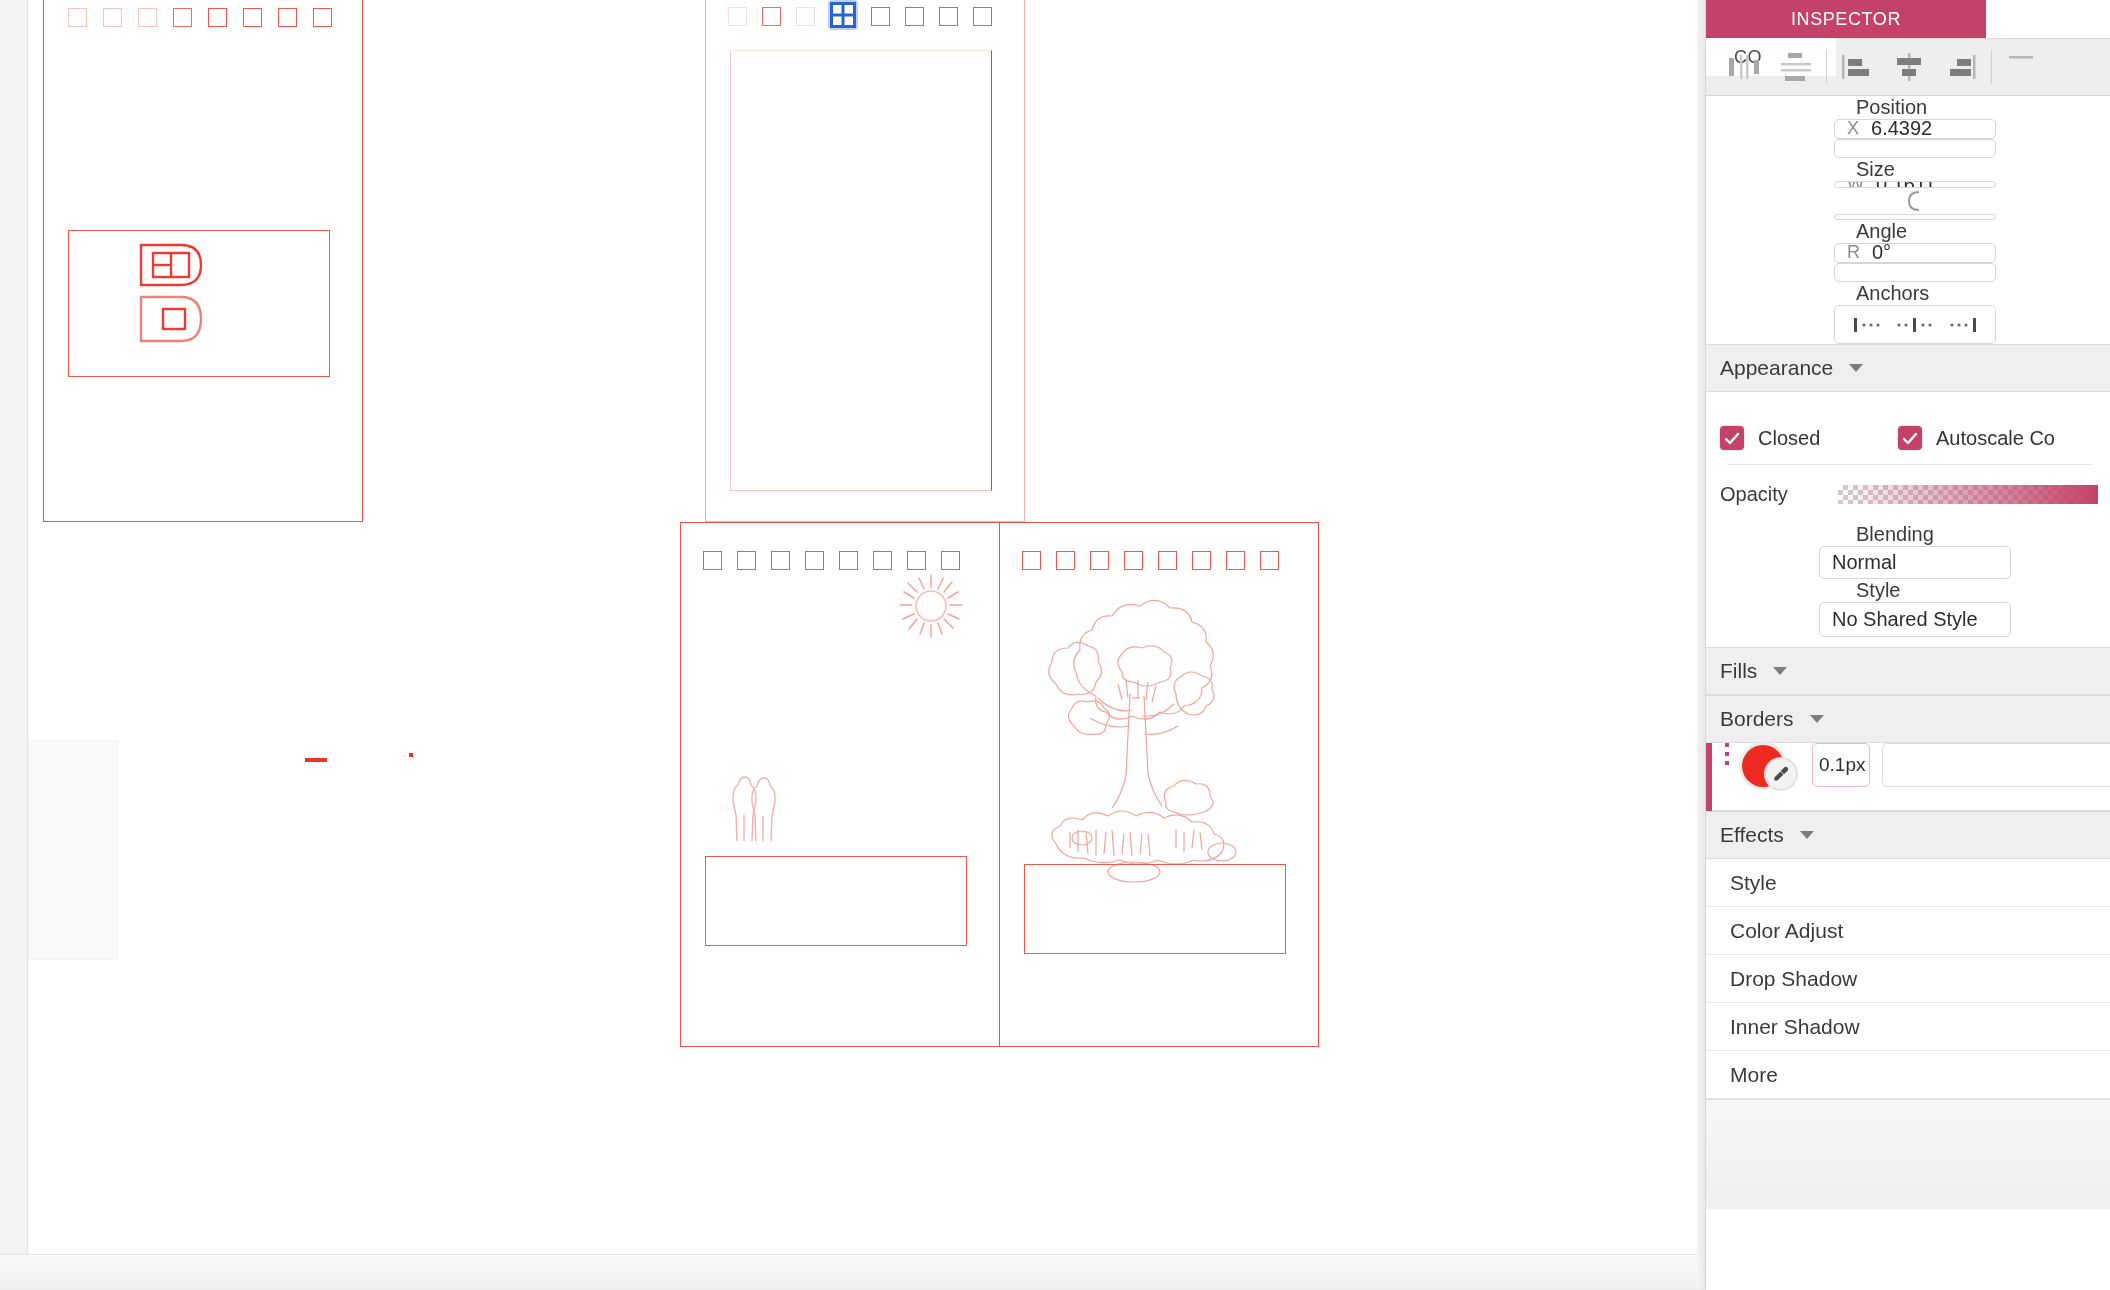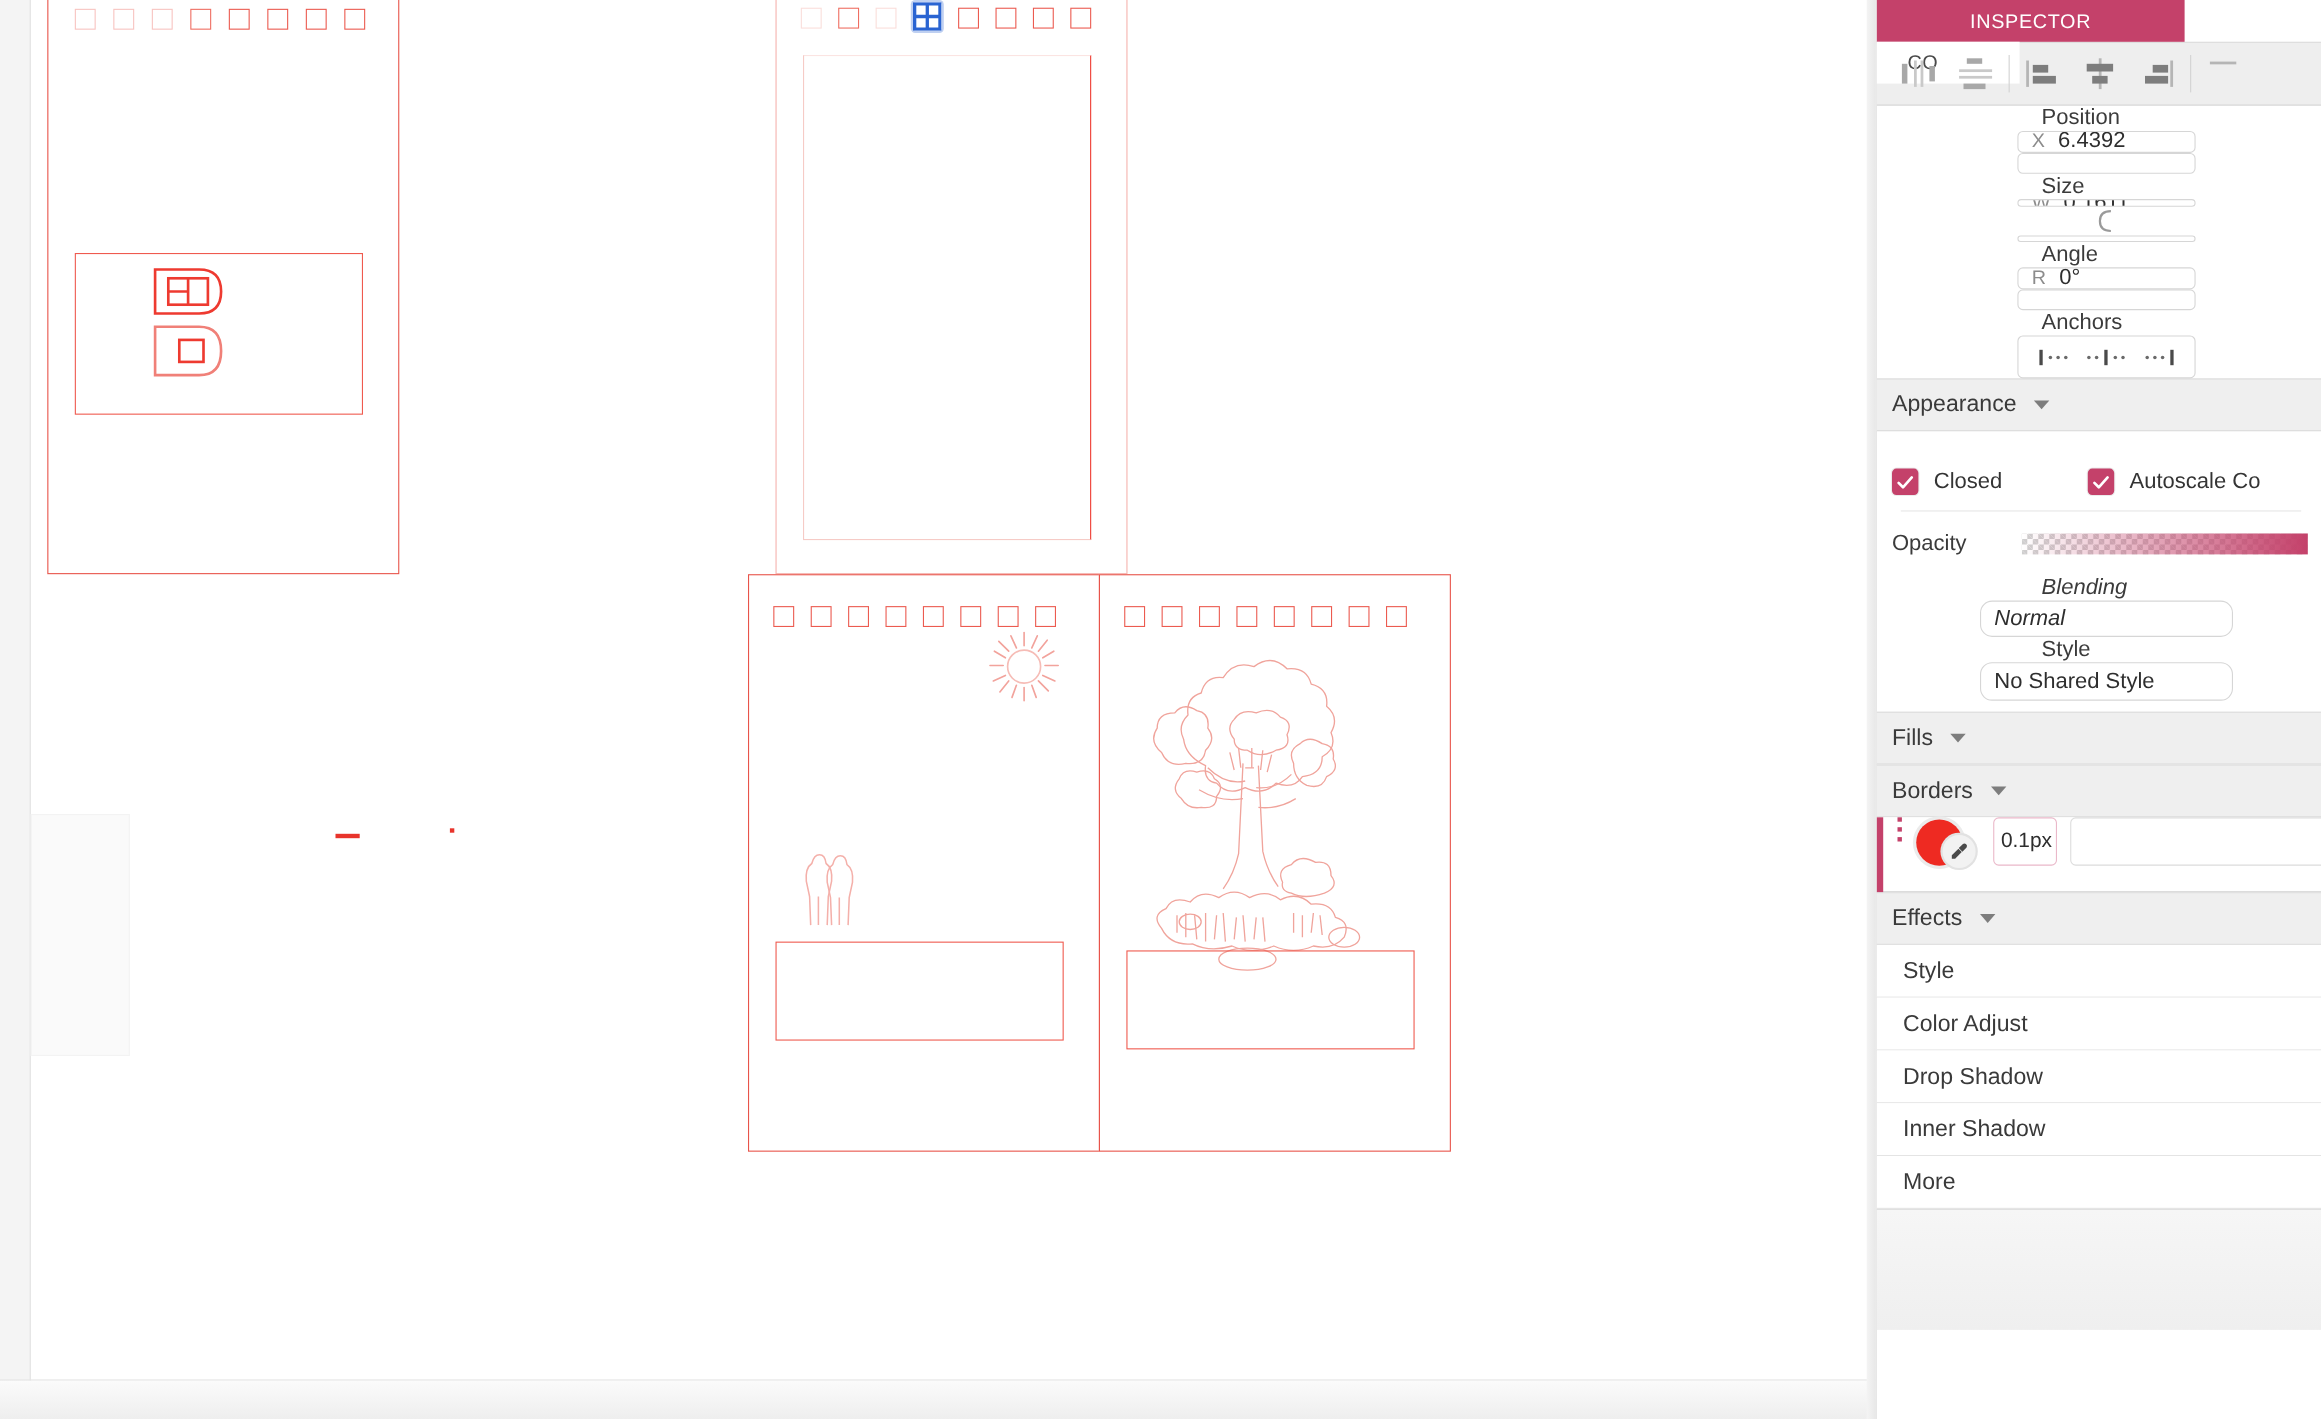--- a/index.html
+++ b/index.html
@@ -120,21 +120,21 @@
     background: #ffffff;
     display: flex; align-items: center;
     padding: 0 12px;
     font-size: 20px; color: #2e2e2e;
     white-space: nowrap; overflow: hidden;
   }
   .field .unit {
     color: #8c8c8c; font-size: 18px; margin-right: 12px;
   }
   .field.num { width: 162px; }
-  .field.wide { width: 230px; border-radius: 11px; }
+  .field.wide { width: 192px; }
   .link-icon { width: 40px; display: flex; justify-content: center; align-items: center; }
   .anchors-field {
     width: 162px; height: 42px;
     border: 1px solid #d6d6d6; border-radius: 5px;
     display: flex; align-items: center; justify-content: space-around;
     padding: 0 10px;
   }
 
   .section-hdr {
     display: flex; align-items: center;
@@ -551,21 +551,21 @@
       </div>
     </div>
 
     <div class="divider-line"></div>
 
     <div class="opacity-row">
       <div class="proplabel">Opacity</div>
       <div class="opacity-track"></div>
     </div>
 
-    <div class="proprow" style="height:56px;font-style:italic;">
+    <div class="proprow" style="height:56px;">
       <div class="proplabel">Blending</div>
       <div class="field wide">
         <span>Normal</span>
       </div>
     </div>
 
     <div class="proprow" style="height:58px;">
       <div class="proplabel">Style</div>
       <div class="field wide">
         <span>No Shared Style</span>

